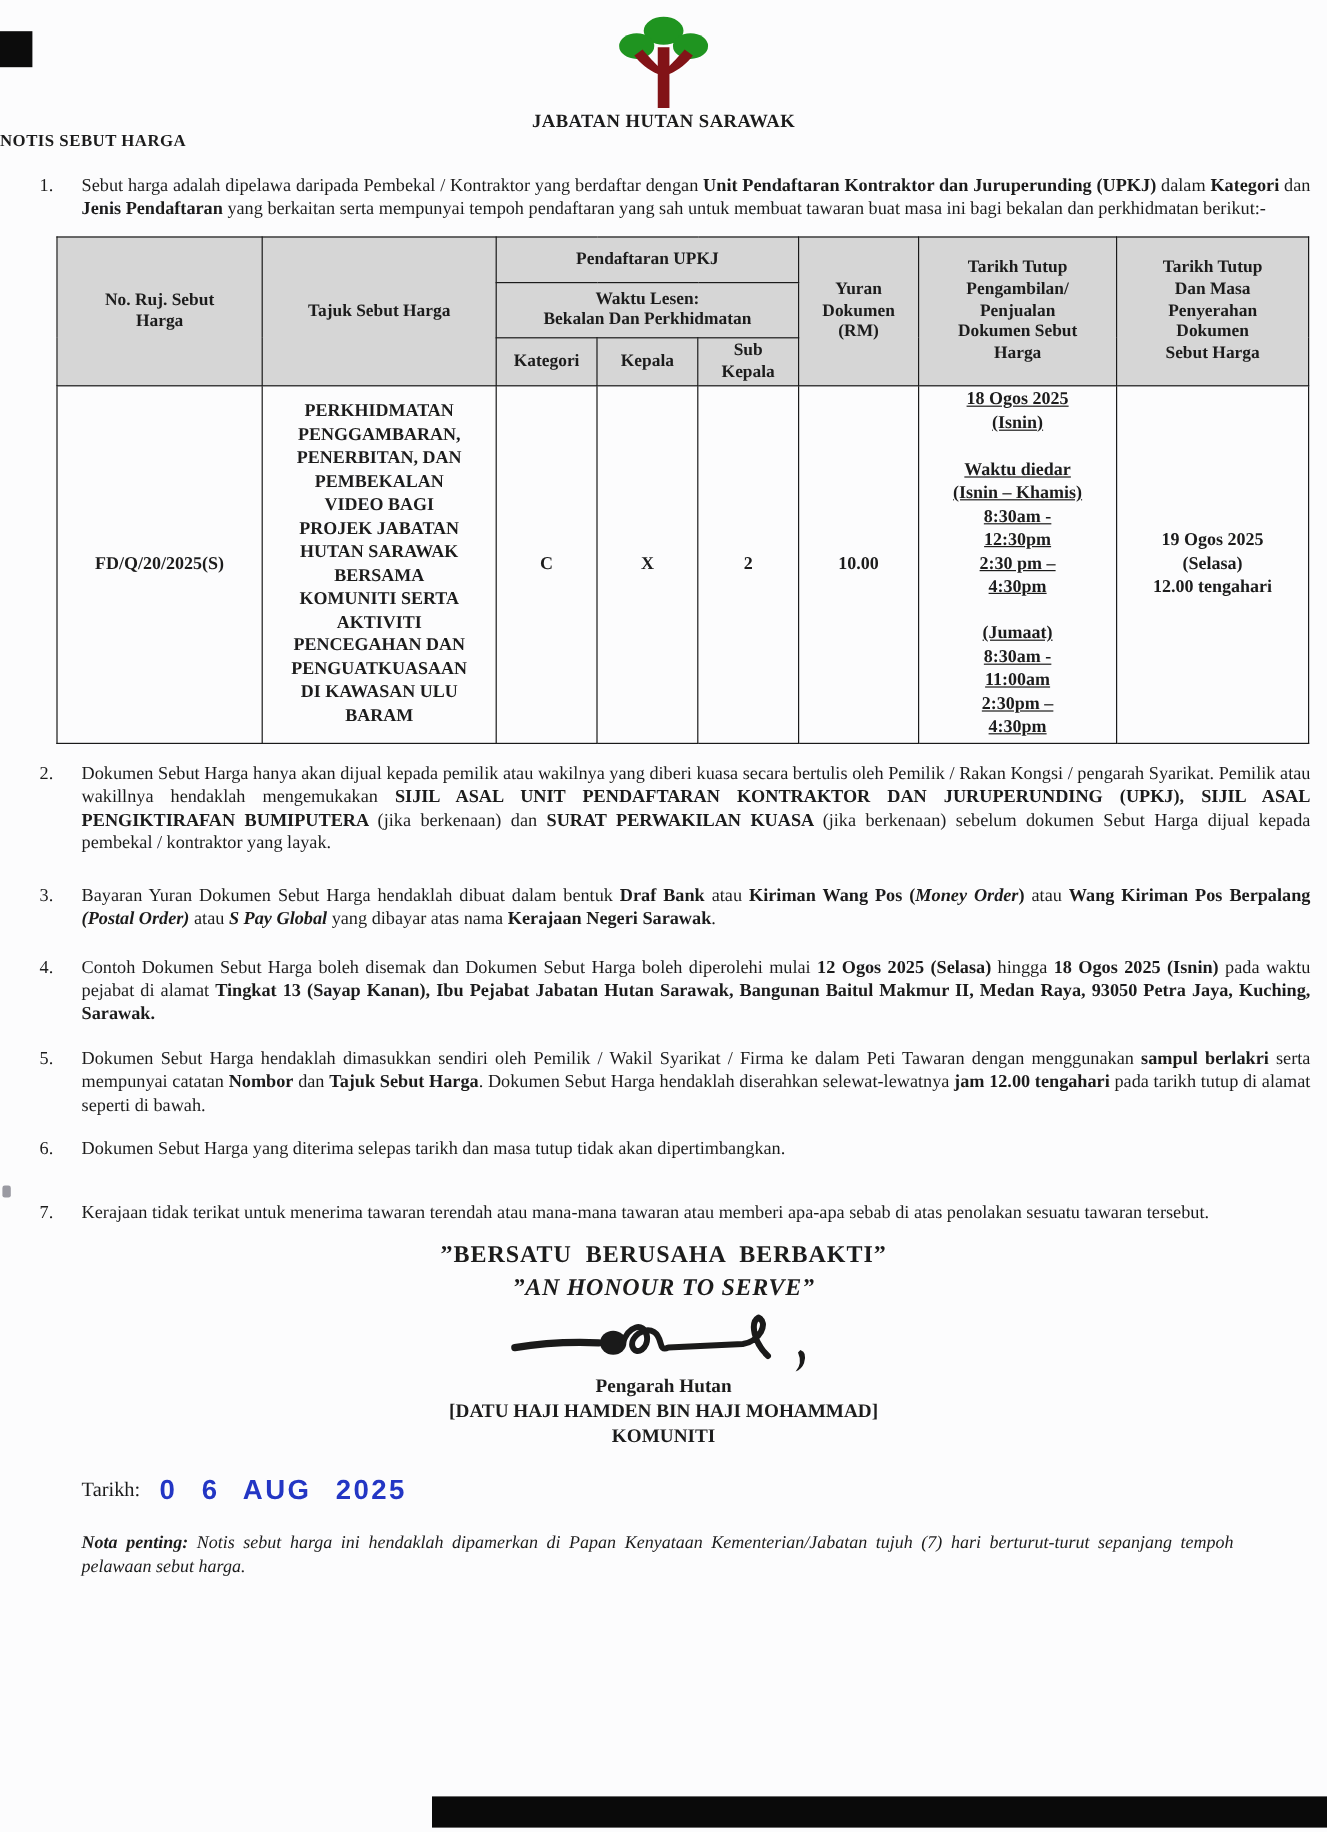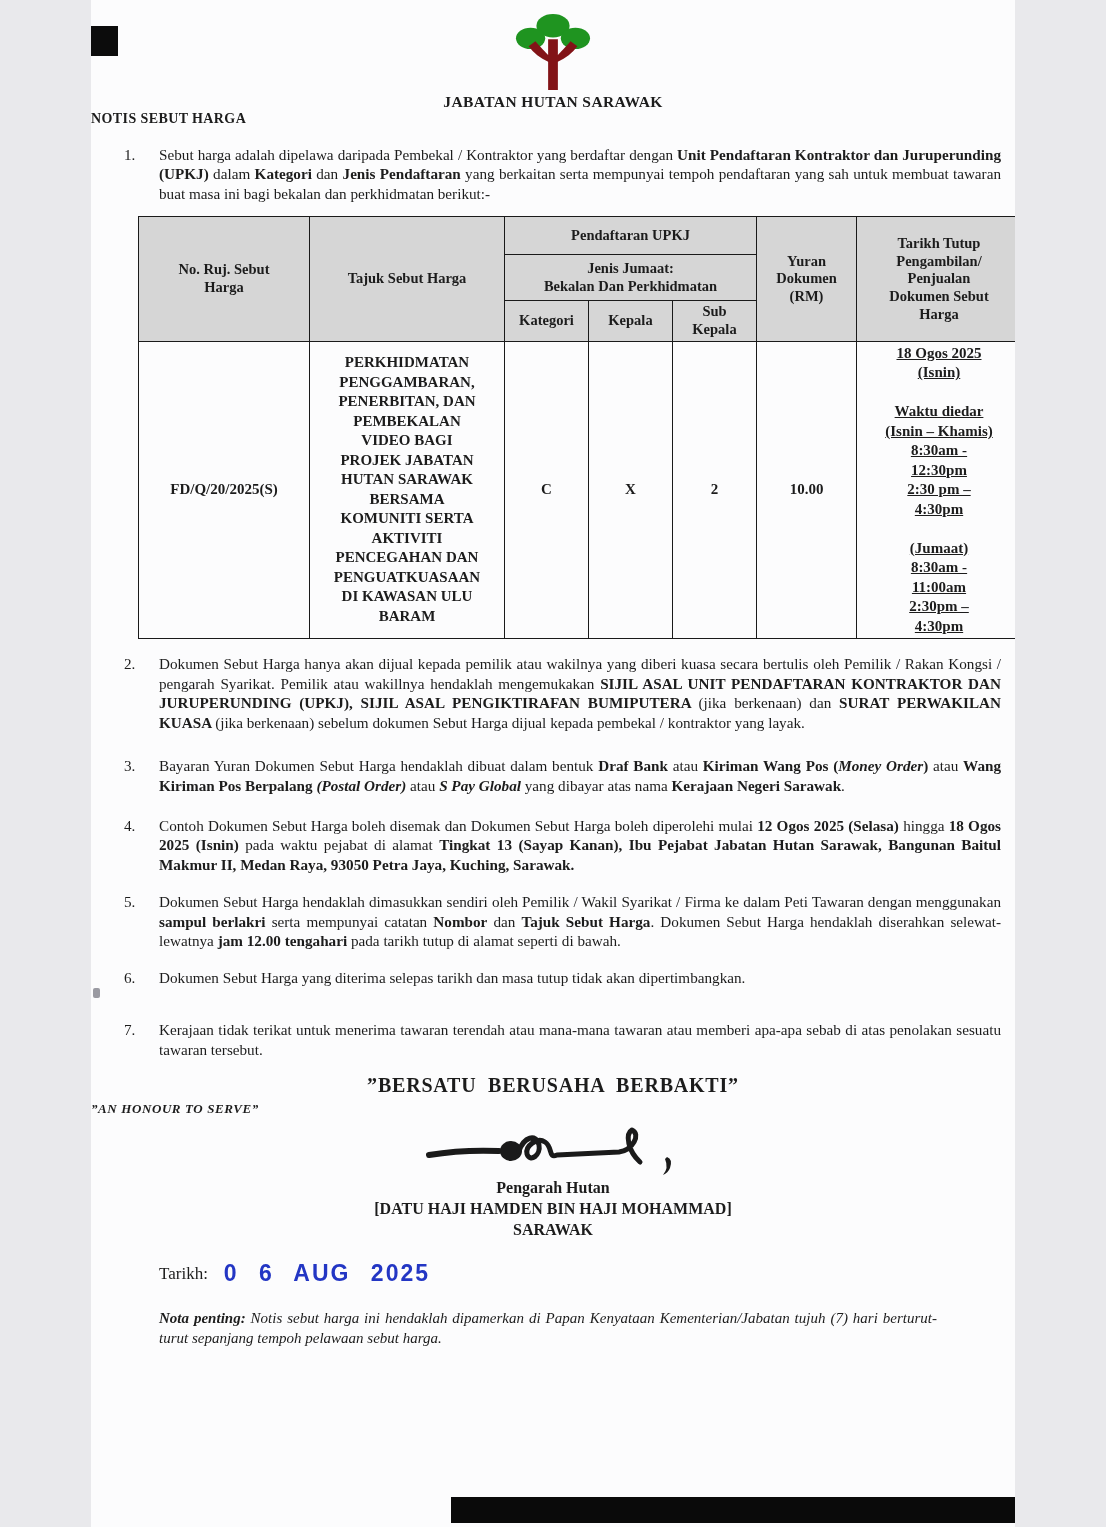--- a/index.html
+++ b/index.html
@@ -1,18 +1,18 @@
 <!DOCTYPE html>
 <html><head>
 <meta charset="utf-8">
 <style>
   html,body{margin:0;padding:0;background:#e9e9ec;}
   .page{
     position:relative;
-    width:924px;height:1527px;
+    width:1106px;height:1527px;
     margin:0 auto;
     background:#fcfcfd;
     font-family:"Liberation Serif","DejaVu Serif",serif;
     color:#1c1c1c;
     overflow:hidden;
   }
   .b{font-weight:bold;}
   .i{font-style:italic;}
 
   
@@ -51,21 +51,21 @@
   tr.hr1{height:38px;}
   tr.hr2{height:46px;}
   tr.hr3{height:37px;}
   tr.body-row{height:287px;}
   td.cell-pengambilan{vertical-align:top;padding-top:9px;font-size:14.6px;line-height:1.3;text-decoration:underline;}
   td.cell-title{font-size:14.8px;line-height:1.3;}
 
   
   .address-block{margin-top:21px;text-align:center;font-weight:bold;font-size:15.8px;line-height:1.21;white-space:pre-line;}
   .motto-bm{margin-top:15px;text-align:center;font-weight:bold;font-size:20px;letter-spacing:.8px;white-space:pre-wrap;}
-  .motto-en{text-align:left;font-weight:bold;font-style:italic;font-size:13px;letter-spacing:.6px;margin-top:4px;white-space:pre-wrap;}
+  .motto-en{text-align:center;font-weight:bold;font-style:italic;font-size:20px;letter-spacing:.6px;margin-top:4px;white-space:pre-wrap;}
   .sig-wrap{text-align:center;margin-top:4px;height:56px;}
   .name-block{text-align:center;font-weight:bold;font-size:16px;line-height:1.32;white-space:pre-line;}
 
   
   .date-row{display:flex;align-items:center;margin:20px 0 0 68px;}
   .date-label{font-size:17px;}
   .date-stamp{
     margin-left:16px;
     font-family:"Liberation Sans","DejaVu Sans",sans-serif;
     font-weight:bold;font-size:23px;color:#2336c4;
@@ -129,21 +129,21 @@
 Penjualan
 Dokumen Sebut
 Harga</th>
         <th rowspan="3">Tarikh Tutup
 Dan Masa
 Penyerahan
 Dokumen
 Sebut Harga</th>
       </tr>
       <tr class="hr2">
-        <th colspan="3">Jenis Jumaat:
+        <th colspan="3">Waktu Lesen:
 Bekalan Dan Perkhidmatan</th>
       </tr>
       <tr class="hr3">
         <th>Kategori</th>
         <th>Kepala</th>
         <th>Sub
 Kepala</th>
       </tr>
     </thead>
     <tbody>
@@ -227,21 +227,21 @@
     <svg width="260" height="56" viewBox="0 0 260 56">
       <path d="M6 34 C 30 30, 52 29, 76 30" fill="none" stroke="#1a1a1a" stroke-width="6" stroke-linecap="round"></path>
       <ellipse cx="88" cy="30" rx="11" ry="10" fill="#1a1a1a"></ellipse>
       <path d="M96 30 C 101 16, 113 12, 116 24 C 118 34, 107 42, 104 33 C 102 25, 114 16, 122 21 C 130 26, 125 38, 134 34 L 196 31 C 210 29, 218 13, 209 9 C 202 13, 205 30, 217 41" fill="none" stroke="#1a1a1a" stroke-width="5" stroke-linecap="round" stroke-linejoin="round"></path>
       <path d="M244 36 q6 2 3 11 q-2 5 -7 7 q6 -7 2 -16 z" fill="#1a1a1a"></path>
     </svg>
   </div>
 
   <div class="name-block">Pengarah Hutan</div>
   <div class="name-block">[DATU HAJI HAMDEN BIN HAJI MOHAMMAD]</div>
-  <div class="name-block">SARAWAK</div>
+  <div class="name-block">KOMUNITI</div>
 
   <div class="date-row">
     <span class="date-label">Tarikh:</span>
     <span class="date-stamp">0 6 AUG 2025</span>
   </div>
 
   <div class="note"><span class="b i">Nota penting:</span><span class="i">  </span><span class="i">Notis sebut harga ini hendaklah dipamerkan di Papan Kenyataan Kementerian/Jabatan tujuh (7) hari berturut-turut sepanjang tempoh pelawaan sebut harga.</span></div>
 
   <div class="artifact-bottom-bar"></div>
 

